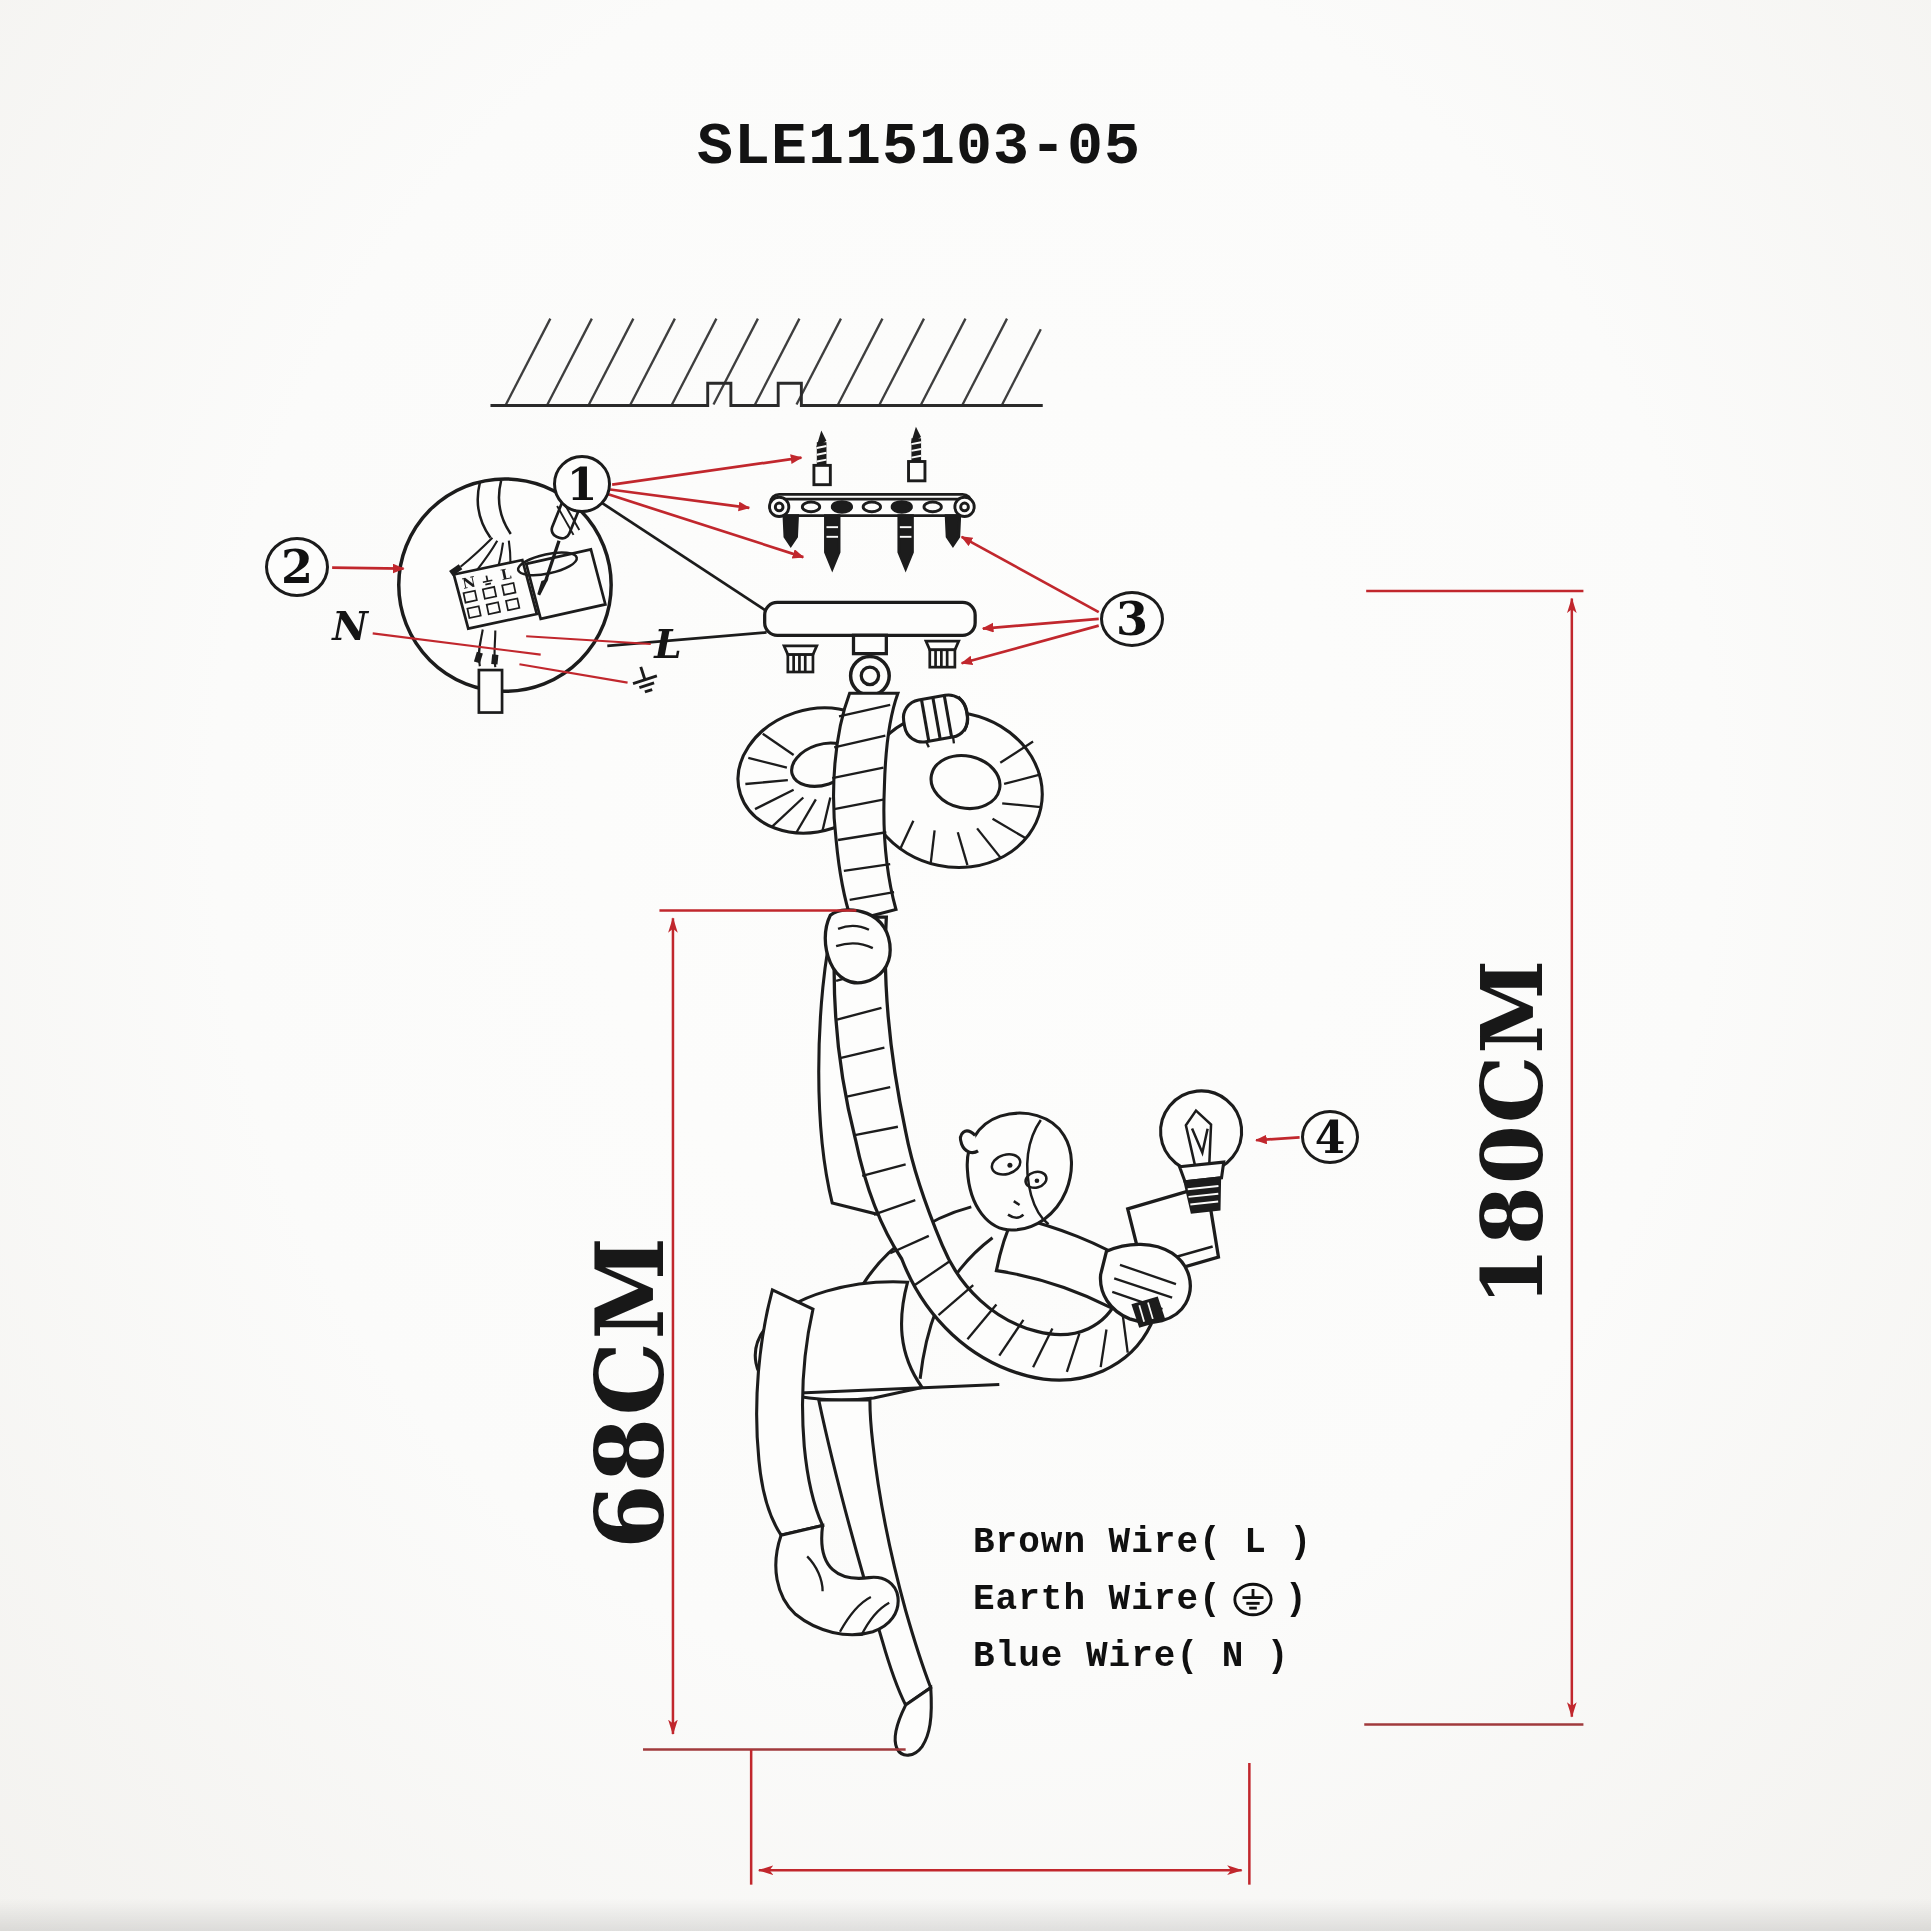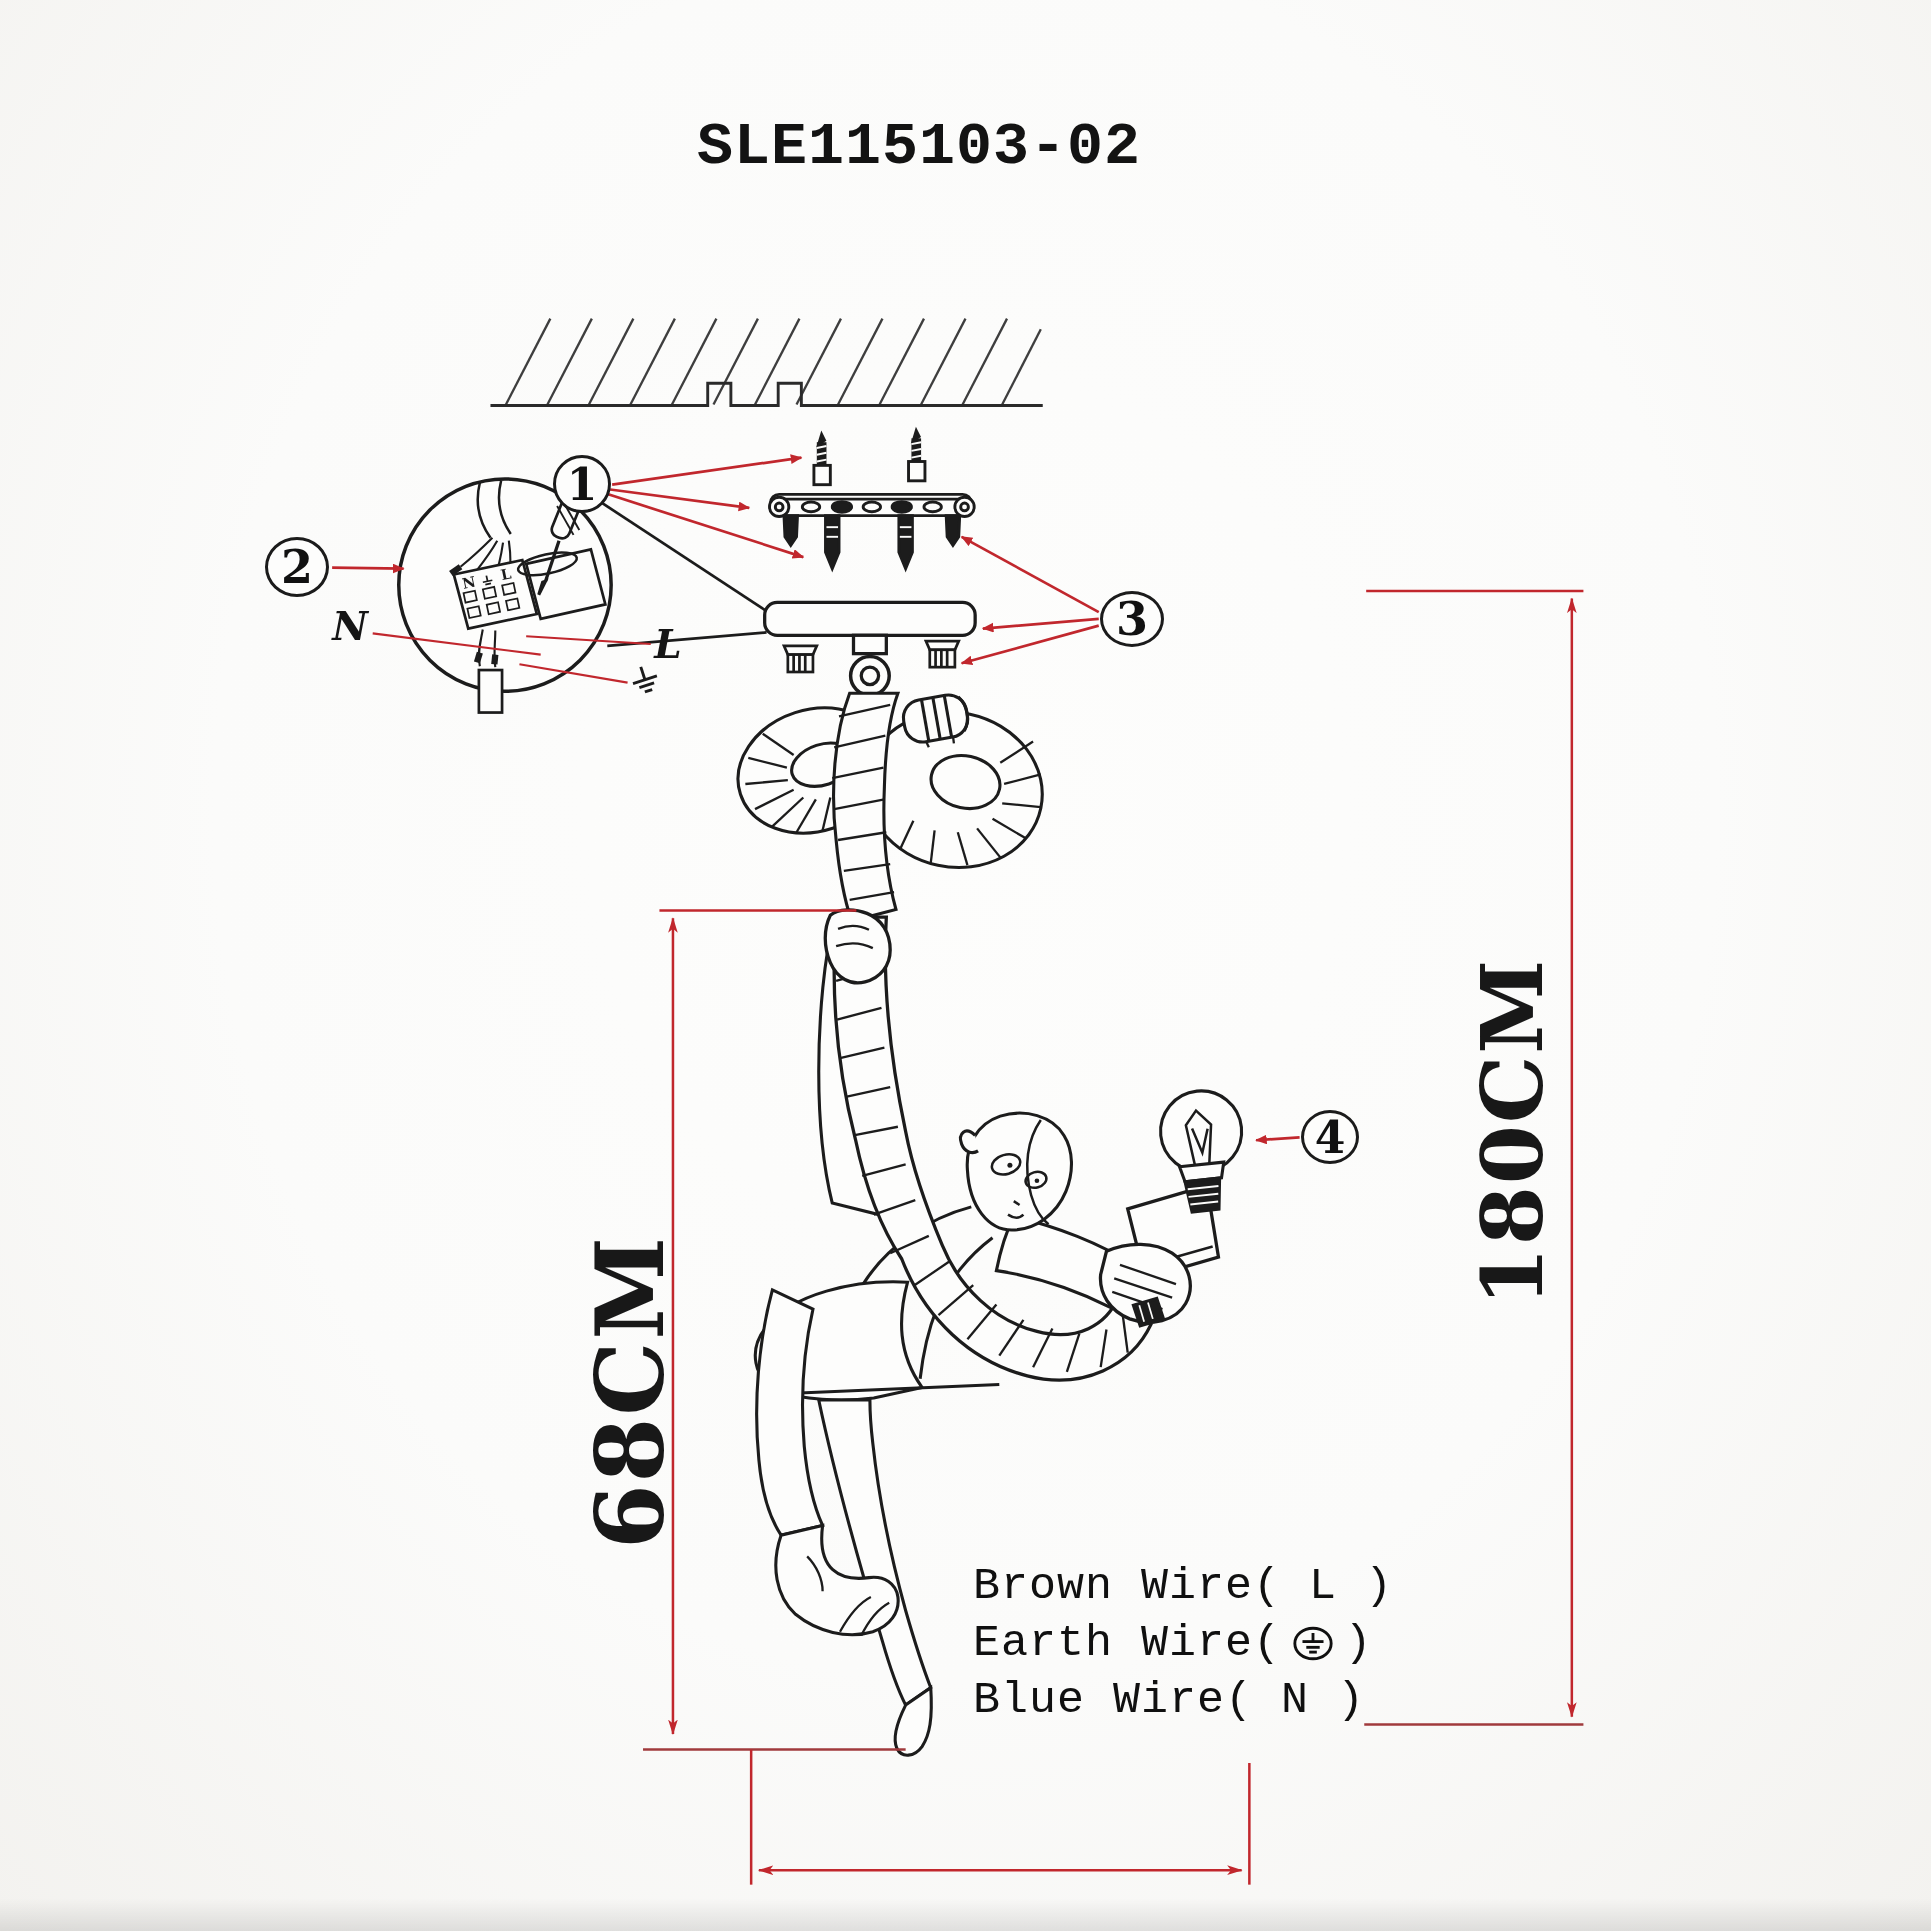--- a/index.html
+++ b/index.html
@@ -27,23 +27,22 @@
     border:3.9px solid #1b1b1b;border-radius:50%;background:#fdfdfc;
     font-family:"DejaVu Serif","Liberation Serif",serif;font-weight:700;color:#111;
     box-sizing:border-box;
   }
   .wirelabel{
     font-family:"DejaVu Serif","Liberation Serif",serif;font-weight:700;font-style:italic;
     font-size:39px;color:#151515;
   }
   .legend{
     font-family:"Liberation Mono","DejaVu Sans Mono",monospace;
-    font-weight:400;font-size:45px;line-height:57px;color:#101010;white-space:nowrap;
+    font-weight:700;font-size:36px;line-height:57px;color:#101010;white-space:nowrap;
     letter-spacing:1px;
-    margin-top:44px;
   }
   .legend .row{display:flex;align-items:center;height:57px;}
   .legend .eicon{margin:0 9.7px;}
 </style>
 </head>
 <body>
 
 <div class="stage">
 
 <svg class="art" width="1931" height="1931" viewBox="0 0 2000 2000">
@@ -386,21 +385,21 @@
     </g>
 
     <g>
       <line x1="1415" y1="612" x2="1640" y2="612"></line>
       <line x1="1628" y1="620" x2="1628" y2="1778" marker-start="url(#mD)" marker-end="url(#mD)"></line>
       <line x1="1413" y1="1786" x2="1640" y2="1786" stroke="#a03a3c"></line>
     </g>
   </g>
 </svg>
 
-<div class="abs ctr title" style="left:919px;top:147px;">SLE115103-02</div>
+<div class="abs ctr title" style="left:919px;top:147px;">SLE115103-05</div>
 
 <div class="abs ctr callout" style="left:582px;top:484px;width:58px;height:58px;font-size:44px;">
       <span>1</span>
     </div>
 <div class="abs ctr callout" style="left:297px;top:567px;width:64px;height:60px;font-size:46px;">
       <span>2</span>
     </div>
 <div class="abs ctr callout" style="left:1132px;top:619px;width:64px;height:56px;font-size:46px;">
       <span>3</span>
     </div>

